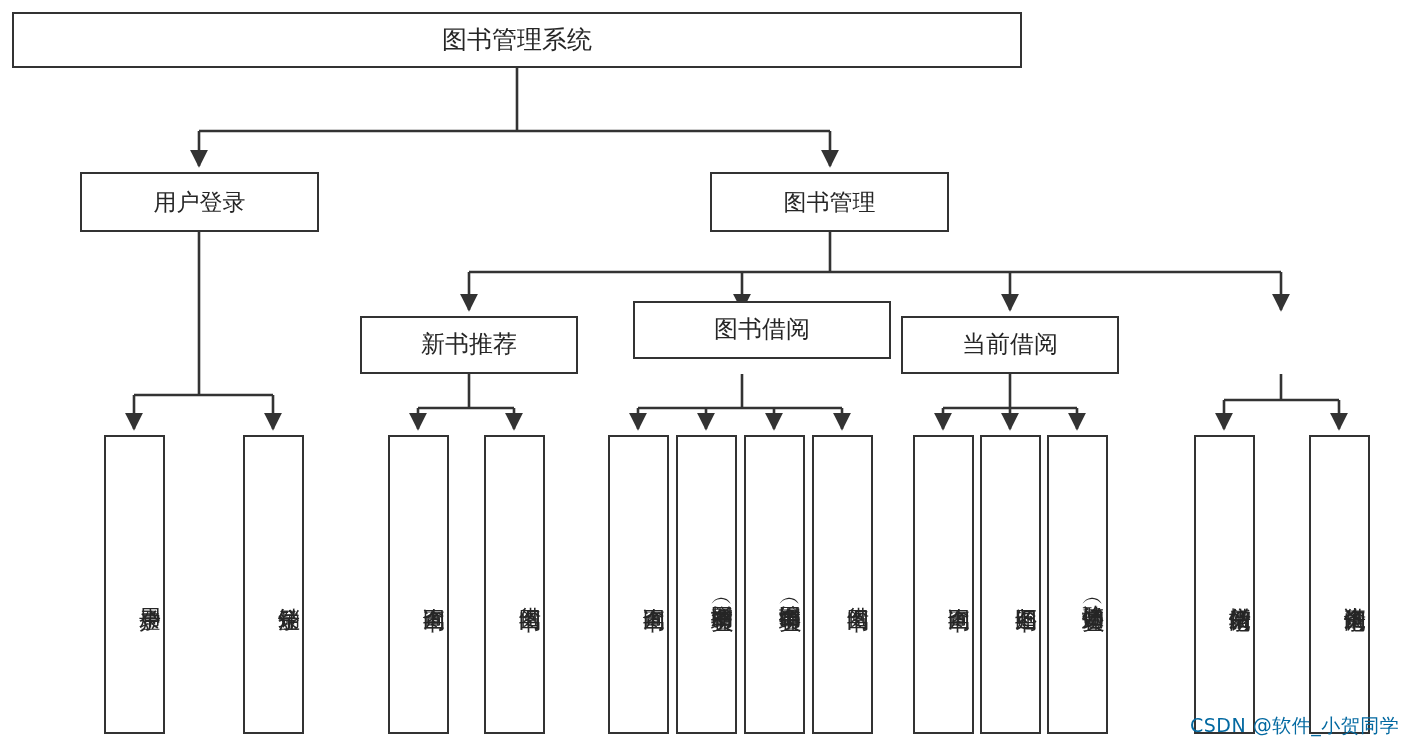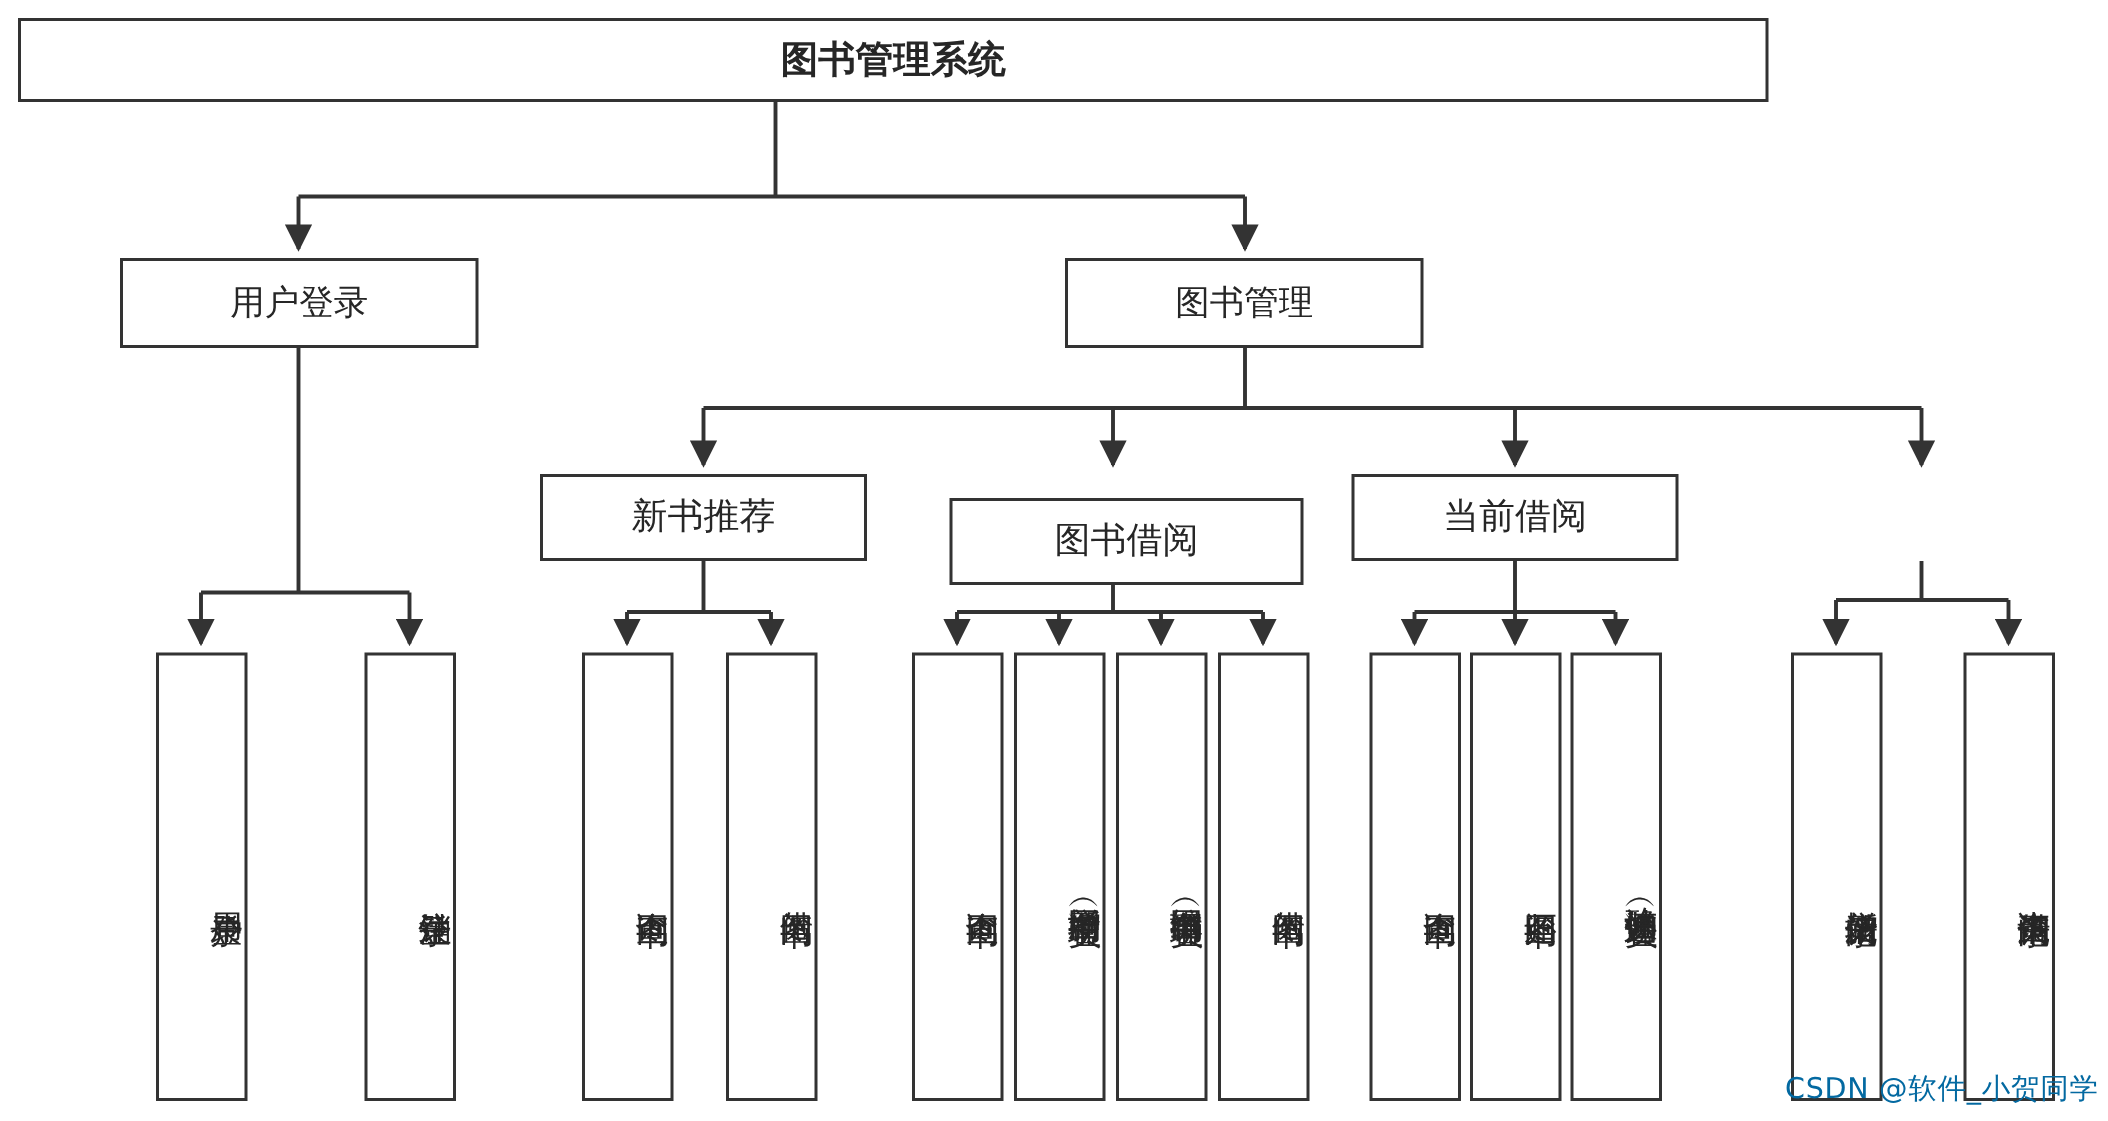--- a/index.html
+++ b/index.html
@@ -112,35 +112,35 @@
       <path d="M 1010 408 L 1010 429" marker-end="url(#arrow)"></path>
       <path d="M 1077 408 L 1077 429" marker-end="url(#arrow)"></path>
 
       <path d="M 1281 374 L 1281 400"></path>
       <path d="M 1224 400 L 1339 400"></path>
       <path d="M 1224 400 L 1224 429" marker-end="url(#arrow)"></path>
       <path d="M 1339 400 L 1339 429" marker-end="url(#arrow)"></path>
     </g>
   </svg>
 
-  <div class="node root" style="left:12px; top:12px; width:1167px; height:56px;font-weight:bold;">
+  <div class="node root" style="left:12px; top:12px; width:1010px; height:56px;">
     <span>图书管理系统</span>
   </div>
 
   <div class="node level2" style="left:80px; top:172px; width:239px; height:60px;">
     <span>用户登录</span>
   </div>
   <div class="node level2" style="left:710px; top:172px; width:239px; height:60px;">
     <span>图书管理</span>
   </div>
 
   <div class="node level3" style="left:360px; top:316px; width:218px; height:58px;">
     <span>新书推荐</span>
   </div>
-  <div class="node level3" style="left:633px; top:332px; width:236px; height:58px;">
+  <div class="node level3" style="left:633px; top:301px; width:258px; height:58px;">
     <span>图书借阅</span>
   </div>
   <div class="node level3" style="left:901px; top:316px; width:218px; height:58px;">
     <span>当前借阅</span>
   </div>
 
   <div class="node leaf" style="left:104px; top:435px; width:61px; height:299px;">
     <span>用户登录</span>
   </div>
   <div class="node leaf" style="left:243px; top:435px; width:61px; height:299px;">

